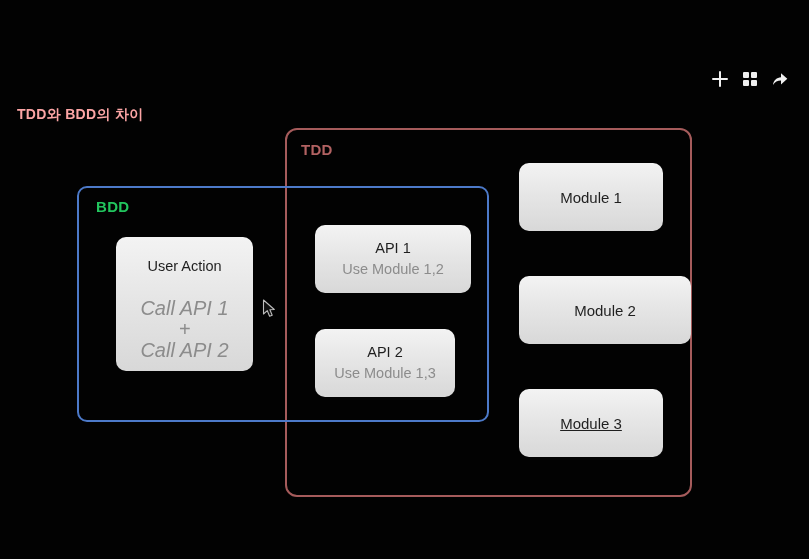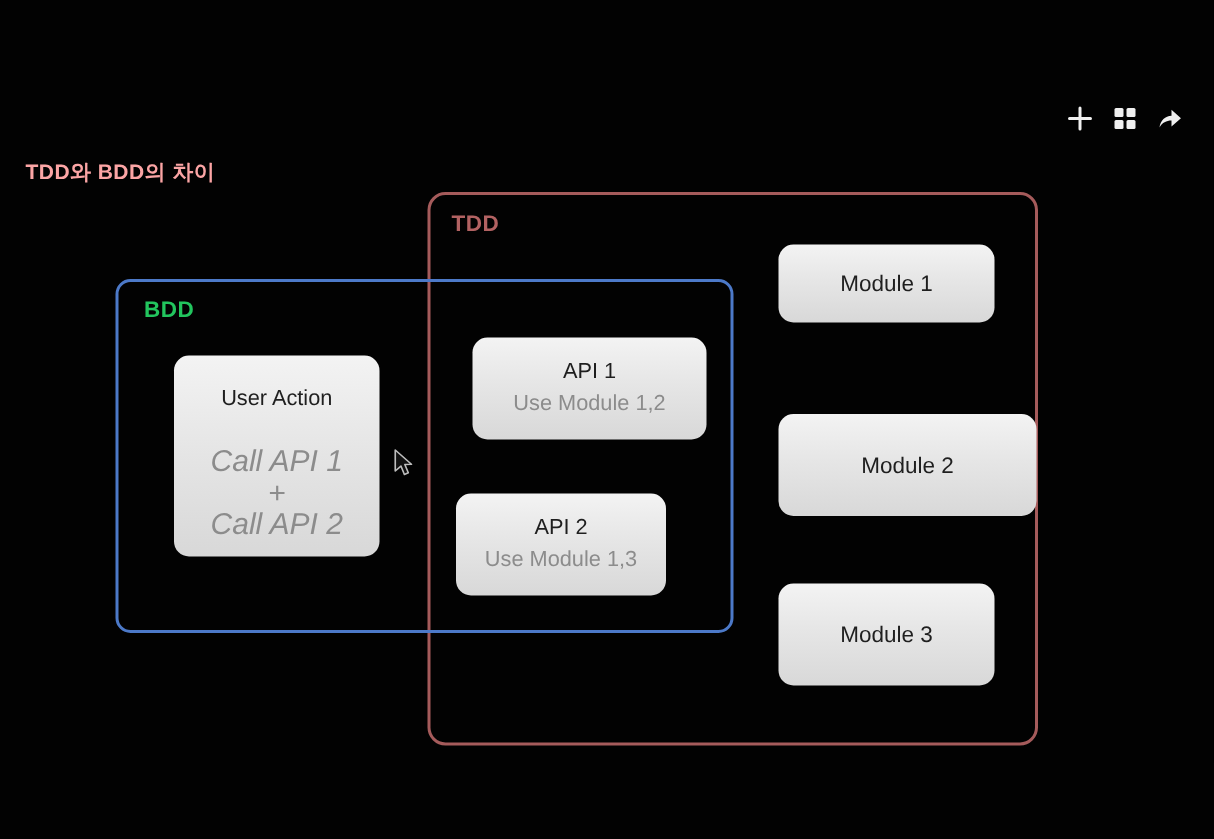--- a/index.html
+++ b/index.html
@@ -46,25 +46,25 @@
     align-items:center; justify-content:center;
     text-align:center; color:#1f1f1f;
   }
   .node .n-title   { font-size:14.5px; font-weight:400; color:#1f1f1f; line-height:21px; }
   .node .n-sub     { font-size:14.5px; color:#8c8c8c; line-height:21px; }
 
   .node-user-action { left:116px; top:237px; width:137px; height:134px; justify-content:flex-start; padding-top:19px; }
   .node-user-action .ua-lines { margin-top:21px; font-size:20px; color:#8c8c8c; line-height:21px;font-style:italic; }
 
   .node-api-1 { left:315px; top:225px; width:156px; height:68px; }
-  .node-api-2 { left:304px; top:329px; width:140px; height:68px; }
+  .node-api-2 { left:315px; top:329px; width:140px; height:68px; }
 
-  .node-module-1 { left:519px; top:163px; width:144px; height:52px; }
+  .node-module-1 { left:519px; top:163px; width:144px; height:68px; }
   .node-module-2 { left:519px; top:276px; width:172px; height:68px; }
-  .node-module-3 { left:519px; top:389px; width:144px; height:68px; }
+  .node-module-3 { left:519px; top:389px; width:144px; height:68px;text-decoration:underline; }
   .node-module .n-title { font-size:15px; }
 
   .mouse-cursor { position:absolute; left:262px; top:299px; width:14px; height:20px; }
 </style>
 </head>
 <body>
 
 <div class="stage">
 
   <div class="slide-title">TDD와 BDD의 차이</div>

